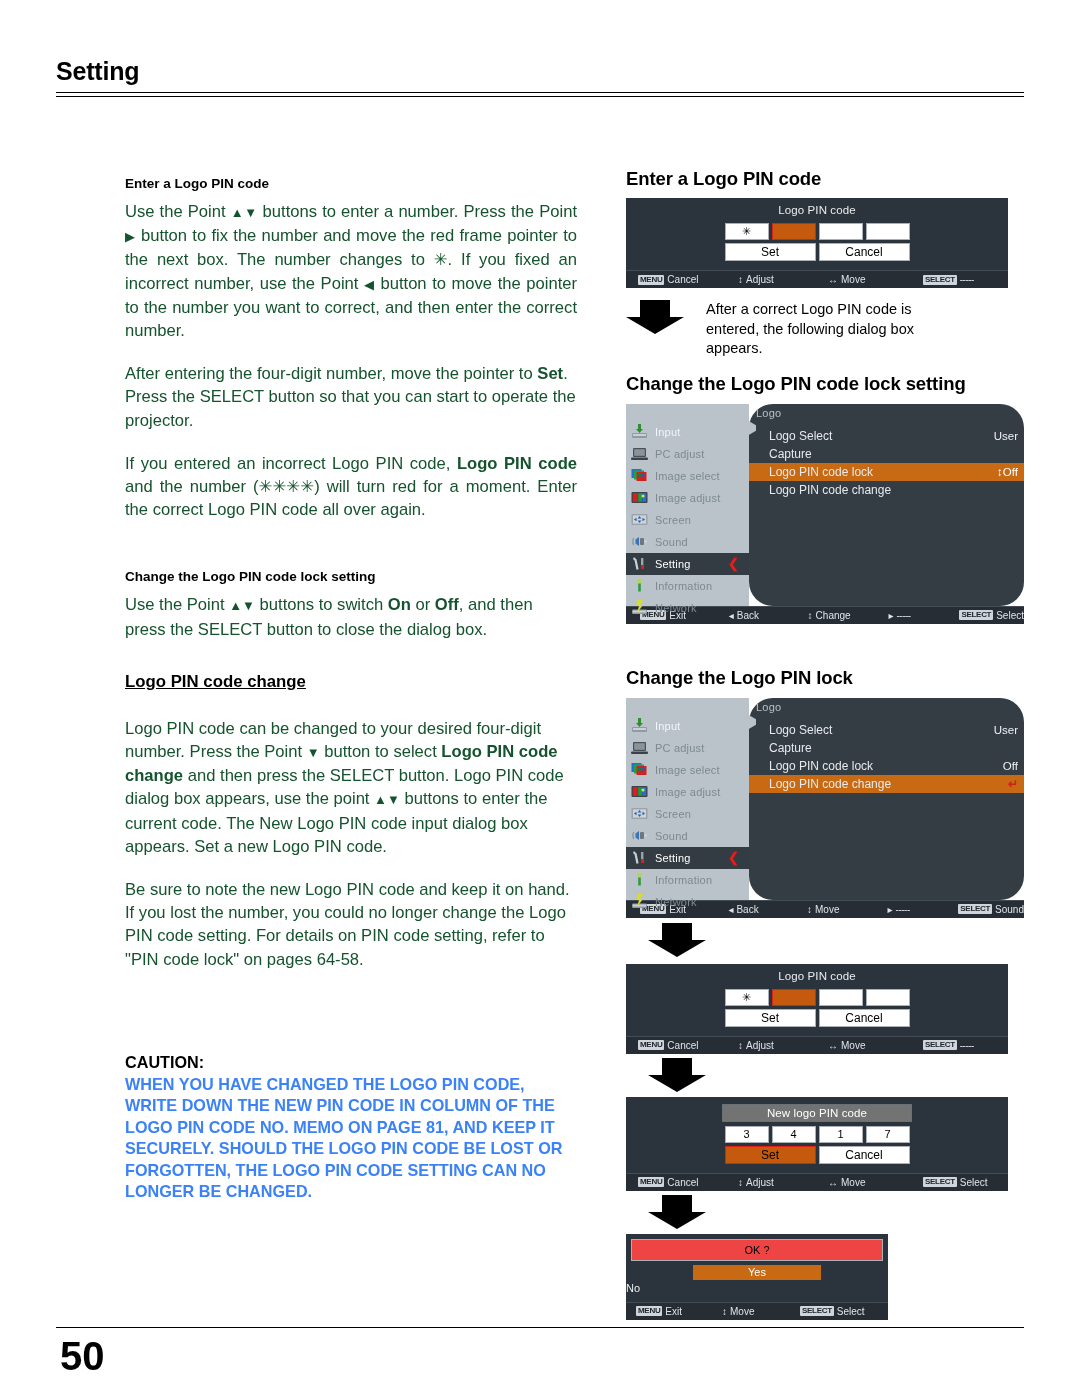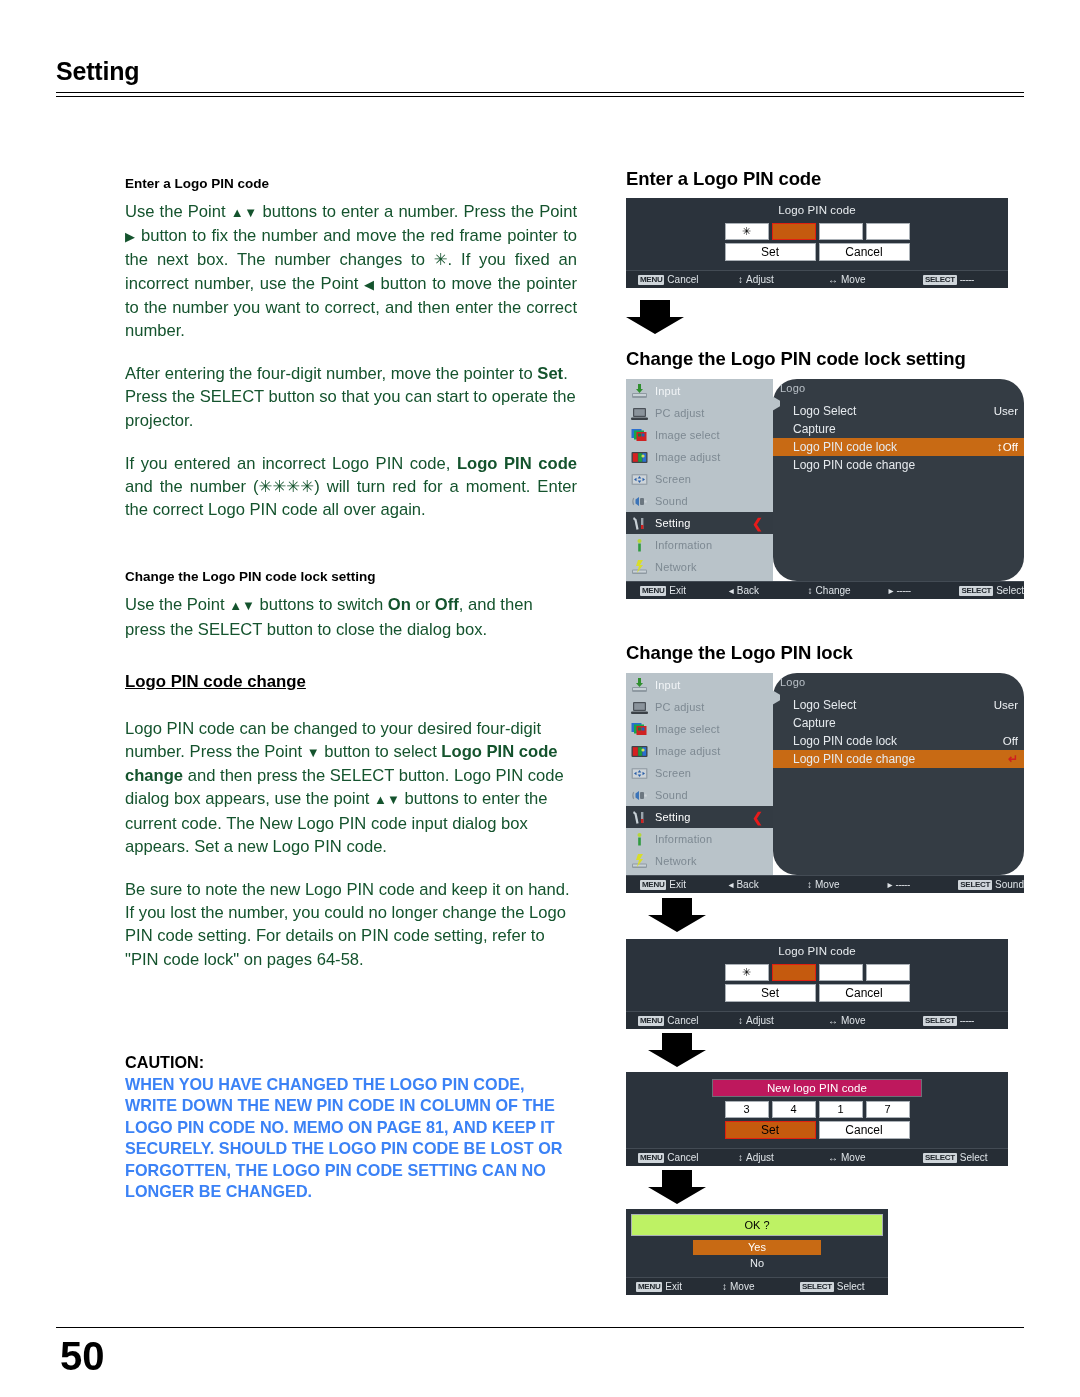--- a/index.html
+++ b/index.html
@@ -78,21 +78,21 @@
   
   .osd {
     background: #2b333c; width: 382px; position: relative;
     padding: 0; overflow:hidden;
   }
   .osd-title {
     text-align:center; color:#e9edf0; font-size: 11.5px;
     padding: 6px 0 3px 0; letter-spacing: .1px;
   }
   .osd-title.boxed {
-    background:#be185d; color:#fff; width:210px; margin: 7px auto 0 auto;
+    background:#737373; color:#fff; width:190px; margin: 7px auto 0 auto;
     border:1px solid #6b7077; padding:2px 0;
   }
   .digit-row { display:flex; justify-content:center; gap:3px; margin-top:4px; }
   .digit {
     width: 44px; height: 17px; background:#fff; border:1px solid #aab0b6;
     font-size: 11px; color:#000; text-align:center; line-height:15px;
   }
   .digit.cursor { background:#c55a0e; border:1.5px solid #e02010; }
   .btn-row { display:flex; justify-content:center; gap:3px; margin-top:3px; }
   .osd-btn {
@@ -119,21 +119,21 @@
 
   
   .flow-arrow { width: 58px; height: 34px; }
 
   .note-text { font-size: 14.5px; line-height: 19.5px; color:#000; }
 
   
   .menu-wrap { width: 398px; }
   .menu-body { display:flex; height: 202px; }
   .menu-side {
-    width: 147px; background:#b9c3c9; padding-top:1px; position:relative;
+    width: 123px; background:#b9c3c9; padding-top:17px; position:relative;
   }
   .side-item {
     display:flex; align-items:center; height: 22px; padding-left:4px;
     position:relative;
   }
   .side-item .lbl {
     font-size: 11px; color:#7d8992; margin-left:6px; letter-spacing:.2px;
   }
   .side-item.first .lbl { color:#f2f5f7; }
   .side-item.active { background:#333b43; }
@@ -243,20 +243,21 @@
           <span class="keycap">SELECT</span>
           <span class="dashes">-----</span>
         </div>
       </div>
     </div>
 
     <div style="display:flex; align-items:flex-start; margin-top:12px;">
       <svg class="flow-arrow" viewBox="0 0 58 34">
         <polygon points="14,0 44,0 44,17 58,17 29,34 0,17 14,17" fill="#000"></polygon>
       </svg>
+      <div class="note-text" style="margin-left:22px; width:232px;">After a correct Logo PIN code is entered, the following dialog box appears.</div>
     </div>
 
     <div class="rc-head" style="margin-top:14px">Change the Logo PIN code lock setting</div>
     <div style="height:9px"></div>
 
     <div class="menu-wrap">
       <div class="menu-body">
         <div class="menu-side">
 
           <div class="side-item first">
@@ -666,26 +667,26 @@
 
     <div style="margin-left:22px; margin-top:4px;">
       <svg class="flow-arrow" viewBox="0 0 58 34">
         <polygon points="14,0 44,0 44,17 58,17 29,34 0,17 14,17" fill="#000"></polygon>
       </svg>
     </div>
 
     <div style="margin-top:1px">
       <div class="osd" style="width:262px">
         <div style="padding:5px 5px 0 5px">
-          <div style="background:#bef264; border:1px solid #aab0b6; text-align:center; font-size:11px; color:#000; padding:4px 0;">OK ?</div>
+          <div style="background:#ef4444; border:1px solid #aab0b6; text-align:center; font-size:11px; color:#000; padding:4px 0;">OK ?</div>
         </div>
         <div style="display:flex; justify-content:center; margin-top:4px;">
           <div style="width:128px; height:15px; background:#c86a14; text-align:center; font-size:11px; line-height:15px; color:#fff;">Yes</div>
         </div>
-        <div style="text-align:center; font-size:11px; color:#e9edf0; margin-top:2px;">No</div>
+        <div style="text-align:left; font-size:11px; color:#e9edf0; margin-top:2px;">No</div>
         <div style="height:8px"></div>
       </div>
       <div class="hintbar" style="width:262px">
         <div class="hint" style="margin-left:10px; width:86px">
           <span class="keycap">MENU</span>
           <span>Exit</span>
         </div>
         <div class="hint" style="width:78px">
           <span>↕</span>
           <span>Move</span>

